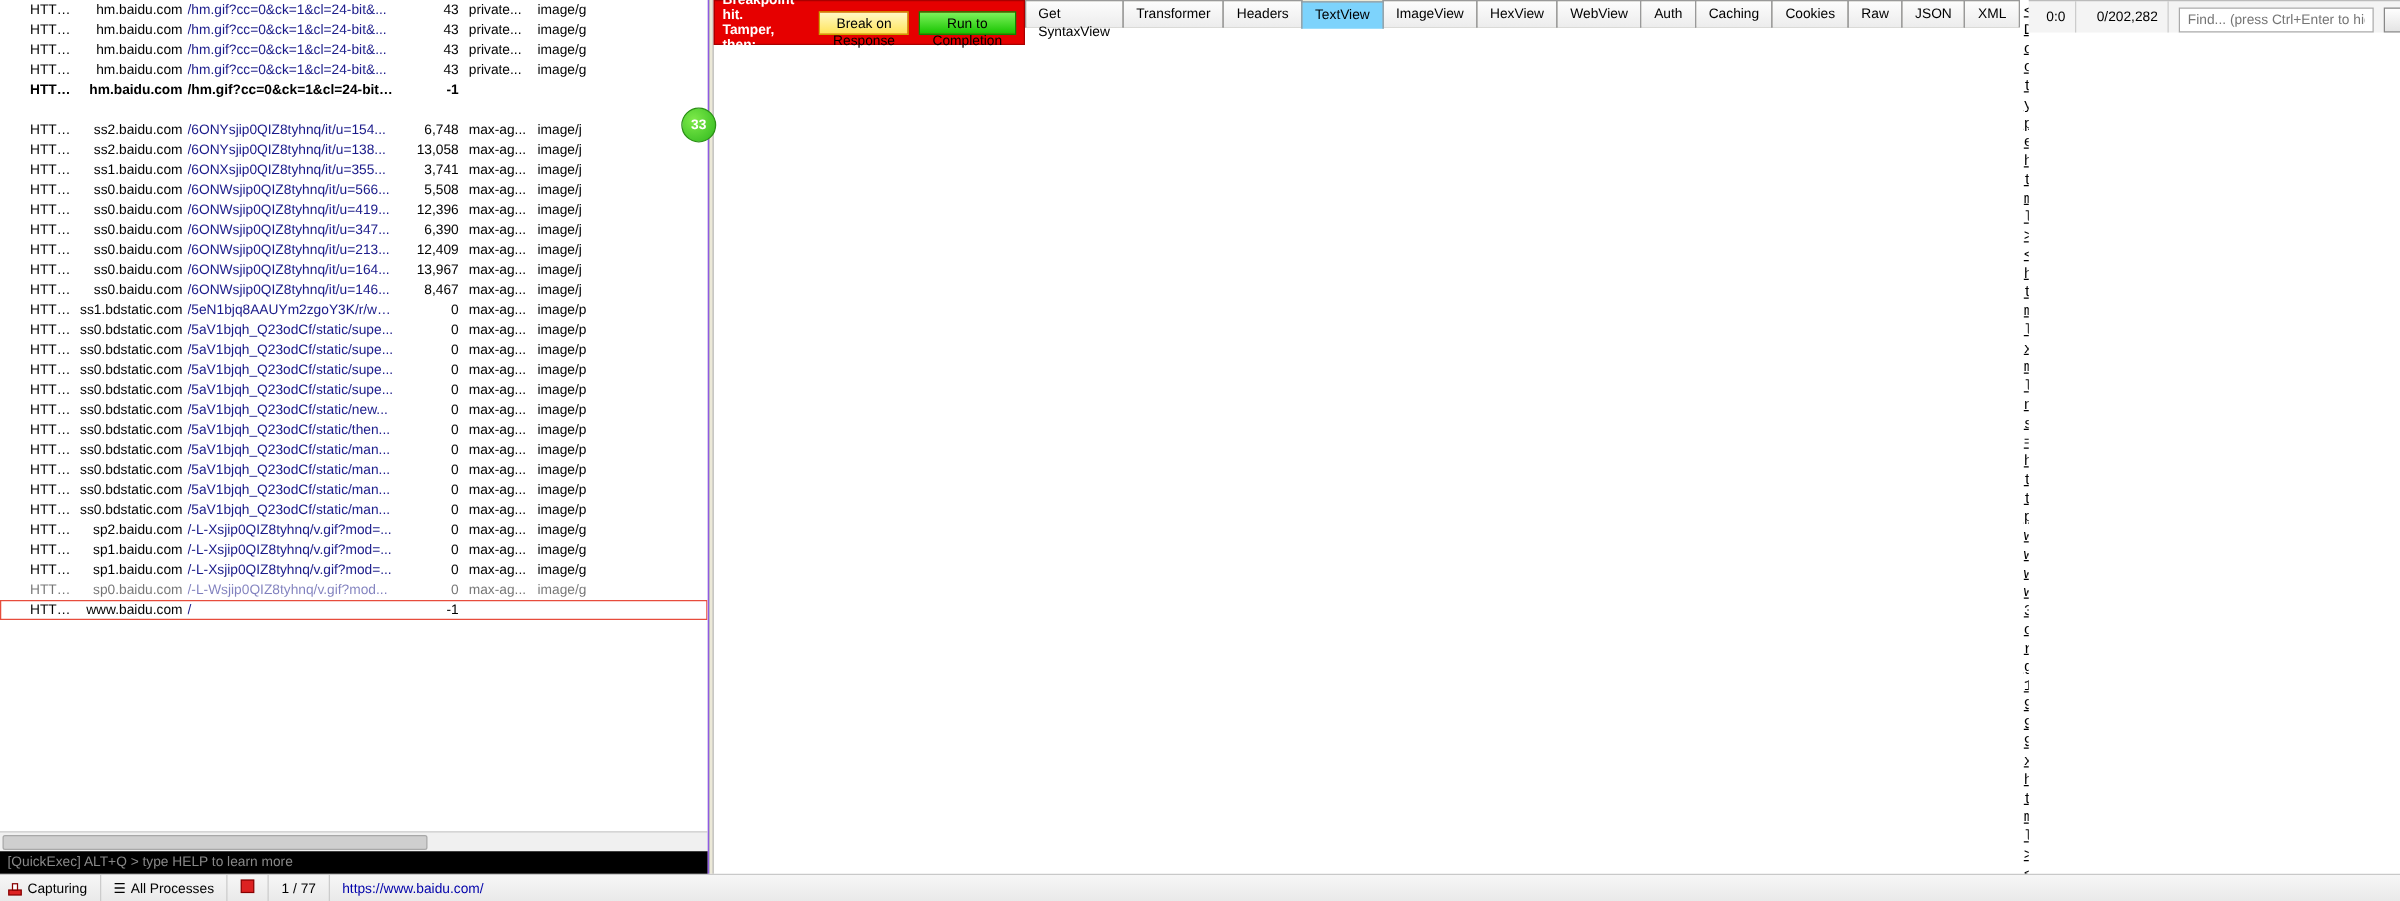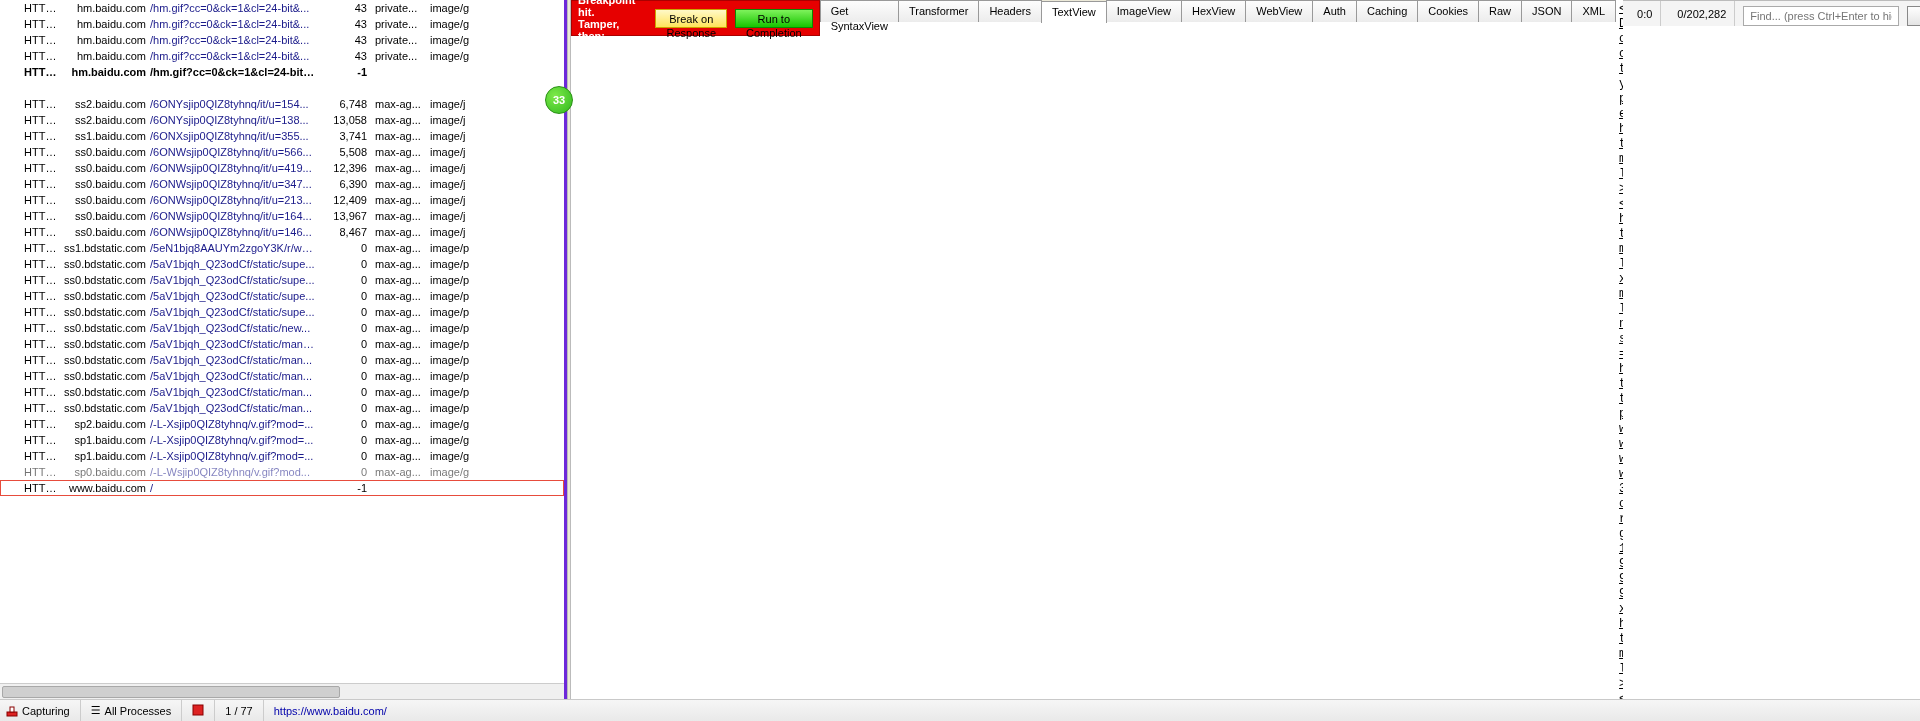--- a/index.html
+++ b/index.html
@@ -1,18 +1,18 @@
 <!DOCTYPE html>
 <html><head>
 <meta charset="utf-8">
 <style>
 * { margin: 0; padding: 0; box-sizing: border-box; font-family: Tahoma, Arial, sans-serif; font-size: 11px; }
 body { display: flex; flex-direction: column; width: 1920px; height: 721px; background: #fff; overflow: hidden; }
 .main { display: flex; flex: 1; min-height: 0; }
-.left-pane { width: 567px; display: flex; flex-direction: column; border-right: 3px solid #6d28d9; background: #fff; position: relative; }
+.left-pane { width: 567px; display: flex; flex-direction: column; border-right: 1px solid #6d28d9; background: #fff; position: relative; }
 .sessions { flex: 1; overflow: hidden; background: #fff; }
 .sessions-inner { width: 100%; }
 .row { display: flex; align-items: center; height: 16px; line-height: 16px; white-space: nowrap; overflow: hidden; }
 .row.selected { outline: 1px solid #e74c3c; outline-offset: -1px; }
 .row.bold .c-url, .row.bold .c-host, .row.bold .c-proto, .row.bold .c-size { font-weight: bold; color: #000; }
 .c-proto { width: 60px; padding-left: 24px; overflow: hidden; text-overflow: ellipsis; }
 .c-host { width: 90px; overflow: hidden; text-overflow: ellipsis; text-align: right; padding-right: 4px; }
 .c-url { width: 165px; overflow: hidden; text-overflow: ellipsis; color: #1a1a8a; }
 .c-size { width: 60px; text-align: right; padding-right: 8px; }
 .c-cache { width: 55px; overflow: hidden; text-overflow: ellipsis; }
@@ -28,21 +28,21 @@
 .badge33 { position: absolute; right: -2px; top: 86px; width: 28px; height: 28px; border-radius: 50%; background: radial-gradient(circle at 35% 35%, #7eea4a, #2fb81d); color:#fff; font-weight:bold; display:flex; align-items:center; justify-content:center; border:1px solid #2a9015; font-size:11px;}
 .breakpoint-bar { background: #e60000; display: flex; align-items: center; height: 36px; gap: 8px; padding: 0 6px; border: 1px solid #a00; }
 .bp-label { color: #fff; font-weight: bold; padding-right: 12px; }
 .btn { padding: 2px 10px; border: 1px solid #888; background: linear-gradient(#fefefe,#e4e4e4); cursor: pointer; height: 19px; line-height: 14px; }
 .btn-yellow { background: linear-gradient(#fff9c8,#ffe45a); border-color:#caa400; }
 .btn-green { background: linear-gradient(#7ef25c,#17c400); border-color:#0a8a00; color:#000; }
 .choose { flex: 1; background: linear-gradient(#fefefe,#e4e4e4); border: 1px solid #888; height: 19px; line-height: 15px; padding: 0 6px; display:flex; align-items:center; justify-content:space-between; }
 .choose .arrow { font-size: 9px; }
 .tabbar { display: flex; background: #ece9d8; border-bottom: 1px solid #999; height: 22px; }
 .tab { padding: 3px 10px; border: 1px solid #999; border-bottom: none; background: linear-gradient(#fdfdfd,#ececec); margin-right: -1px; height: 22px; line-height: 15px; cursor: pointer; }
-.tab.active { background: #ffffff; position: relative; top: 1px; text-align: center; }
+.tab.active { background: #7dd3fc; position: relative; top: 1px; text-align: center; }
 .textview { flex: 1; overflow: hidden; font-family: Consolas, "Courier New", monospace; font-size: 12px; white-space: pre-wrap; word-break: break-all; padding: 2px 4px; color: #000000; line-height: 15px; text-decoration: underline; }
 .textview .hl { border: 1px dashed #e74c3c; padding: 0 1px; }
 .footer2 { height: 26px; border-top: 1px solid #bbb; display: flex; align-items: flex-end; gap: 8px; padding: 0 6px; background: #f4f4f4; }
 .pos { padding: 0 8px; border-right: 1px solid #ccc; height: 100%; display:flex; align-items:center; }
 .find { flex: 1; height: 20px; border: 1px solid #aaa; padding: 0 6px; background:#fff; color:#888; }
 .notepad-btn { height: 20px; padding: 0 8px; border: 1px solid #888; background: linear-gradient(#fefefe,#e4e4e4); cursor:pointer; }
 .square-btn { width: 20px; height: 20px; border: 1px solid #888; background: linear-gradient(#fefefe,#e4e4e4); text-align:center; cursor:pointer; line-height: 16px;}
 .splitter { width: 4px; background: #ece9d8; cursor: col-resize; border-left:1px solid #bbb; border-right:1px solid #bbb;}
 .sb-url { color:#00a; }
 </style>
@@ -210,21 +210,21 @@
             <div class="c-proto">HTTPS</div>
             <div class="c-host">ss0.bdstatic.com</div>
             <div class="c-url">/5aV1bjqh_Q23odCf/static/new...</div>
             <div class="c-size">0</div>
             <div class="c-cache">max-ag...</div>
             <div class="c-ctype">image/p</div>
           </div>
           <div class="row">
             <div class="c-proto">HTTPS</div>
             <div class="c-host">ss0.bdstatic.com</div>
-            <div class="c-url">/5aV1bjqh_Q23odCf/static/mant...</div>
+            <div class="c-url">/5aV1bjqh_Q23odCf/static/then...</div>
             <div class="c-size">0</div>
             <div class="c-cache">max-ag...</div>
             <div class="c-ctype">image/p</div>
           </div>
           <div class="row">
             <div class="c-proto">HTTPS</div>
             <div class="c-host">ss0.bdstatic.com</div>
             <div class="c-url">/5aV1bjqh_Q23odCf/static/man...</div>
             <div class="c-size">0</div>
             <div class="c-cache">max-ag...</div>
@@ -292,20 +292,21 @@
             <div class="c-url">/</div>
             <div class="c-size">-1</div>
             <div class="c-cache"></div>
             <div class="c-ctype"></div>
           </div>
         </div>
     </div>
     <div class="scroll-area">
         <div class="scroll-thumb"></div>
       </div>
+    <div class="quickexec">[QuickExec] ALT+Q &gt; type HELP to learn more</div>
   </div>
 
   <div class="splitter"></div>
 
   <div class="right-pane">
     <div class="top-empty">
       <div class="badge33">33</div>
     </div>
 
     <div class="breakpoint-bar">

